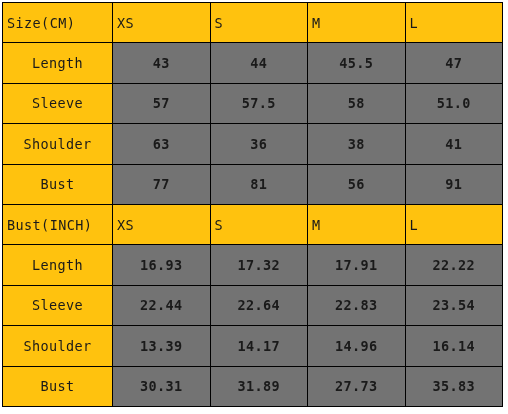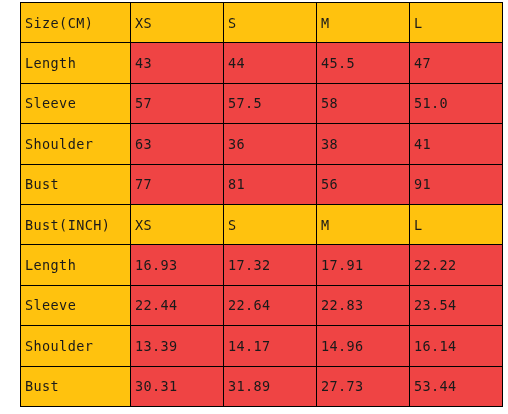--- a/index.html
+++ b/index.html
@@ -11,21 +11,21 @@
     width: 508px;
     height: 414px;
     overflow: hidden;
     font-family: "DejaVu Sans Mono", "Liberation Mono", monospace;
   }
 
   #size-chart-wrap {
     width: 508px;
     height: 414px;
     box-sizing: border-box;
-    padding: 2px 5px 7px 20px;
+    padding: 2px 5px 7px 2px;
     background: #ffffff;
   }
 
   table.size-chart {
     width: 100%;
     height: 100%;
     border-collapse: collapse;
     table-layout: fixed;
     background: #ffffff;
   }
@@ -36,37 +36,39 @@
     color: #1a1a1a;
     letter-spacing: 0.4px;
     padding: 0 4px;
     overflow: hidden;
     white-space: nowrap;
   }
 
   
   td.label-cell {
     background: #FFC20E;
-    text-align: left;
+    text-align: center;
     padding-left: 5px;
     width: 101px;
   }
 
   
   tr.header-row td {
     background: #FFC20E;
     text-align: left;
   }
   tr.header-row td.label-cell {
     text-align: left;
   }
 
   
   td.value-cell {
-    background: #ef4444;
+    background: #737373;
+    text-align: center;
+    font-weight: bold;
   }
 </style>
 </head>
 <body>
 
 <div id="size-chart-wrap">
   <table class="size-chart">
     <tbody>
 
       <tr class="header-row">
@@ -139,18 +141,18 @@
         <td class="value-cell">14.17</td>
         <td class="value-cell">14.96</td>
         <td class="value-cell">16.14</td>
       </tr>
 
       <tr>
         <td class="label-cell">Bust</td>
         <td class="value-cell">30.31</td>
         <td class="value-cell">31.89</td>
         <td class="value-cell">27.73</td>
-        <td class="value-cell">53.44</td>
+        <td class="value-cell">35.83</td>
       </tr>
 
     </tbody>
   </table>
 </div>
 
 </body></html>

